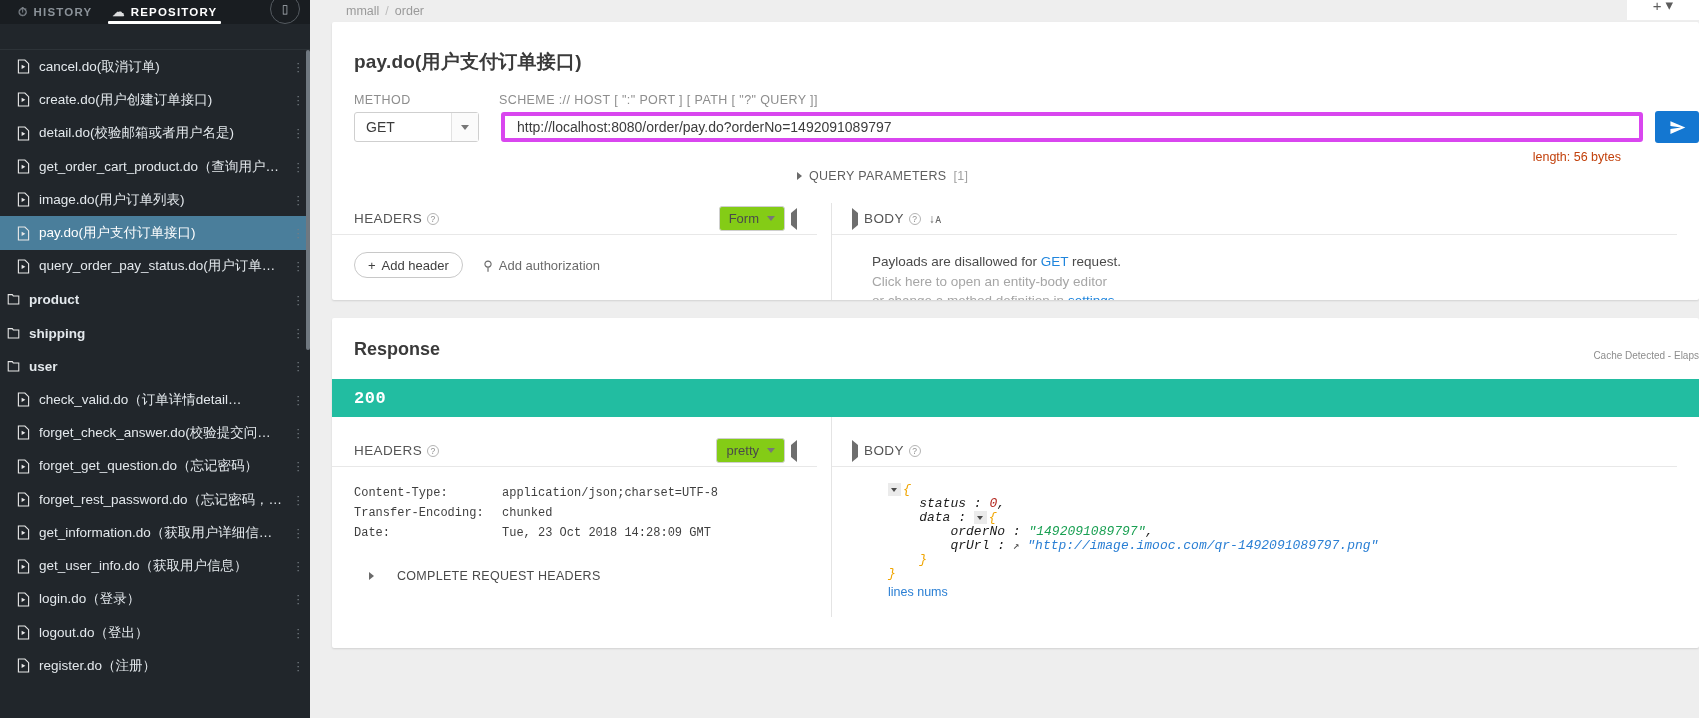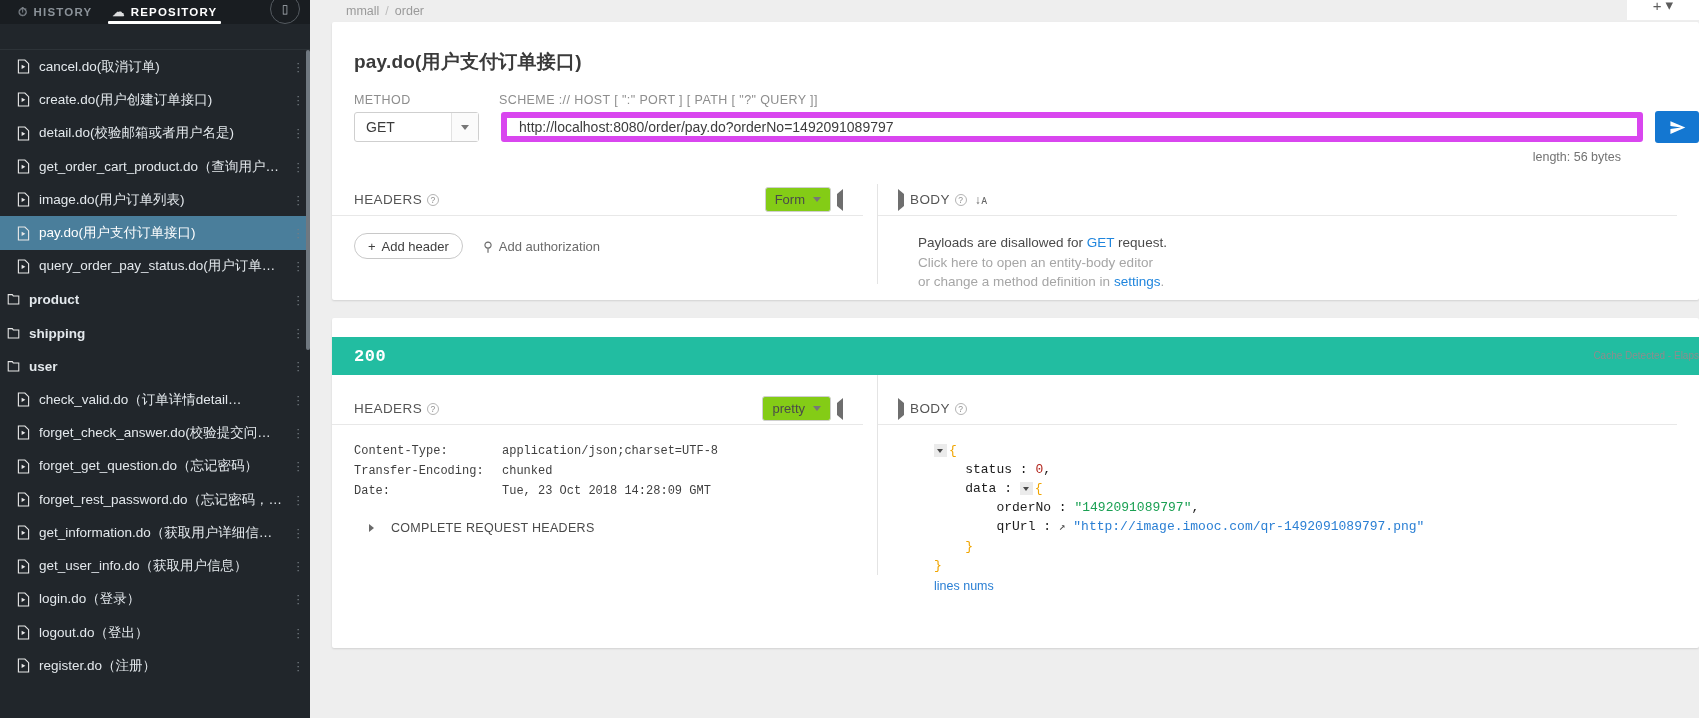--- a/index.html
+++ b/index.html
@@ -125,39 +125,39 @@
     border-radius: 3px; display: flex; align-items: center; position: relative;
     font-size: 14px; color: #3b3b3b; padding-left: 11px;
   }
   .method-select .caret-box {
     position: absolute; right: 0; top: 0; bottom: 0; width: 27px;
     border-left: 1px solid #e2e2e2; background: #fbfbfb;
     display: flex; align-items: center; justify-content: center;
   }
   .caret { width: 0; height: 0; border-left: 4.5px solid transparent; border-right: 4.5px solid transparent; border-top: 5px solid #777; }
   .url-input {
-    flex: 1; height: 30px; border: 6px solid #d946ef; border-radius: 3px;
+    flex: 1; height: 30px; border: 4px solid #d946ef; border-radius: 3px;
     background: #fff; font-size: 14px; color: #3c3c3c;
     padding: 0 12px; margin-left: 22px; display: flex; align-items: center;
     white-space: nowrap; overflow: hidden;
   }
   .send-btn {
     width: 44px; height: 32px; background: #1477d1; border-radius: 3px;
     margin-left: 12px; margin-right: 0;
     display: flex; align-items: center; justify-content: center;
     color: #fff;
   }
-  .len-row { text-align: right; font-size: 12.5px; color: #737373; padding: 7px 78px 0 0; }
+  .len-row { text-align: right; font-size: 12.5px; color: #c2410c; padding: 7px 78px 0 0; }
   .qp-row { padding: 5px 0 0 465px; font-size: 12.5px; color: #5e5e5e; letter-spacing: .3px; display:flex; align-items:center; gap:7px;}
   .qp-row .tri { width:0;height:0;border-top:4px solid transparent;border-bottom:4px solid transparent;border-left:5px solid #6a6a6a; }
   .qp-row .cnt { color: #a2a2a2; }
 
   .split { display: flex; margin-top: 20px; height: 100px; }
   .pane { position: relative; }
-  .pane.left { width: 546px; border-right: 1px solid #e4e4e4; }
+  .pane.left { width: 500px; border-right: 1px solid #e4e4e4; }
   .pane.right { flex: 1; }
   .pane-head {
     display: flex; align-items: center; height: 32px;
     padding: 0 14px 0 22px; border-bottom: 1px solid #e8e8e8;
     margin: 0 14px 0 0;
   }
   .pane.right .pane-head { padding-left: 40px; margin: 0 22px 0 0; }
   .ph-title { font-size: 13.5px; color: #555; letter-spacing: .4px; display: flex; align-items: center; gap: 5px; }
   .qmark {
     display: inline-block; width: 12px; height: 12px; border-radius: 50%;
@@ -192,23 +192,23 @@
   .resp-title { font-size: 18px; font-weight: bold; color: #3a3a3a; padding: 21px 0 0 22px; }
   .cache-note { position: absolute; right: 0; top: 32px; font-size: 10px; color: #8d8d8d; white-space: nowrap; }
   .status-bar {
     margin-top: 19px; height: 38px; background: #22bda1;
     display: flex; align-items: center; padding-left: 22px;
     color: #fff; font-size: 17px; font-weight: bold; letter-spacing: .5px;
     font-family: "Liberation Mono", monospace;
   }
   .kv { font-family: "Liberation Mono", monospace; font-size: 12px; color: #3f3f3f; line-height: 20px; display: flex; }
   .kv .k { width: 148px; flex: none; }
-  .complete-link { margin-top: 20px; font-size: 12.5px; color: #4a4a4a; letter-spacing: .3px; display: flex; align-items: center; gap: 17px; padding-left: 15px; }
-
-  .json { font-family: "Liberation Mono", monospace; font-size: 13px; line-height: 19px; color: #1c1c1c; white-space: pre; }
+  .complete-link { margin-top: 26px; font-size: 12.5px; color: #4a4a4a; letter-spacing: .3px; display: flex; align-items: center; gap: 23px; padding-left: 15px; }
+
+  .json { font-family: "Liberation Mono", monospace; font-size: 13px; line-height: 14px; color: #1c1c1c; white-space: pre; font-style: italic; }
   .json .brace { color: #f0a500; }
   .json .str { color: #1aa053; }
   .json .num { color: #b3261e; }
   .json .url { color: #2a7fd4; }
   .fold {
     display: inline-block; width: 13px; height: 13px; background: #ebebeb;
     vertical-align: middle; position: relative; margin-right: 2px;
   }
   .fold:after {
     content: ""; position: absolute; left: 3px; top: 5px;
@@ -563,20 +563,25 @@
         <div class="url-input">http://localhost:8080/order/pay.do?orderNo=1492091089797</div>
         <div class="send-btn">
           <svg width="17" height="17" viewBox="0 0 24 24">
             <path d="M2 21l21-9L2 3v7l15 2-15 2z" fill="#ffffff"></path>
           </svg>
         </div>
       </div>
 
       <div class="len-row">length: 56 bytes</div>
 
+      <div class="qp-row">
+        <span class="tri"></span>
+        <span>QUERY PARAMETERS</span>
+        <span class="cnt">[1]</span>
+      </div>
 
       <div class="split">
         <div class="pane left">
           <div class="pane-head">
             <div class="ph-title">
               <span>HEADERS</span>
               <span class="qmark">?</span>
             </div>
             <div class="ph-spacer"></div>
             <div class="pill">
@@ -619,20 +624,21 @@
               <div class="muted">
                 <span>or change a method definition in </span><span class="lnk">settings</span><span>.</span>
               </div>
             </div>
           </div>
         </div>
       </div>
     </div>
 
     <div class="card resp">
+      <div class="resp-title">Response</div>
       <div class="cache-note">Cache Detected - Elaps</div>
 
       <div class="status-bar">
         <span>200</span>
       </div>
 
       <div class="split" style="margin-top:0;height:200px">
         <div class="pane left">
           <div class="pane-head" style="margin-top:18px">
             <div class="ph-title">

